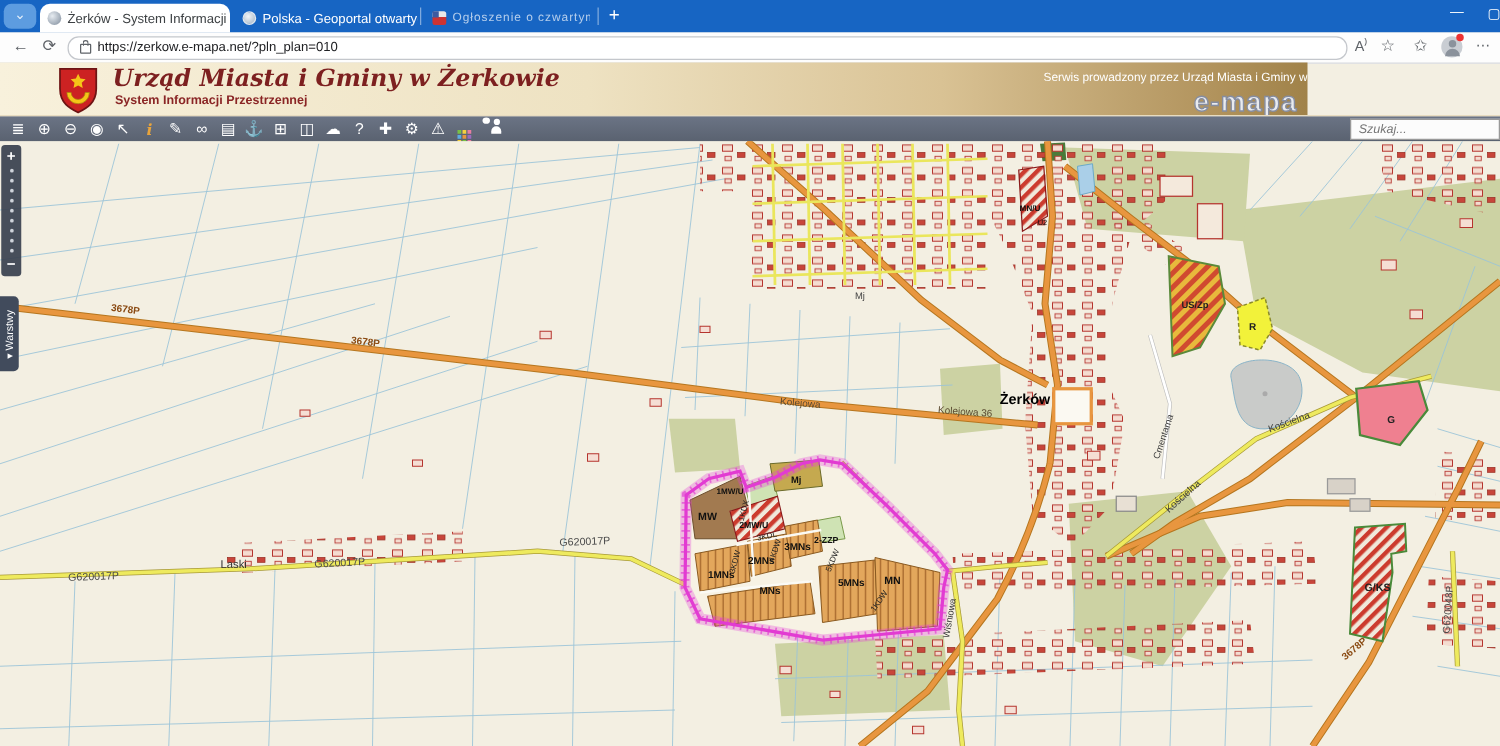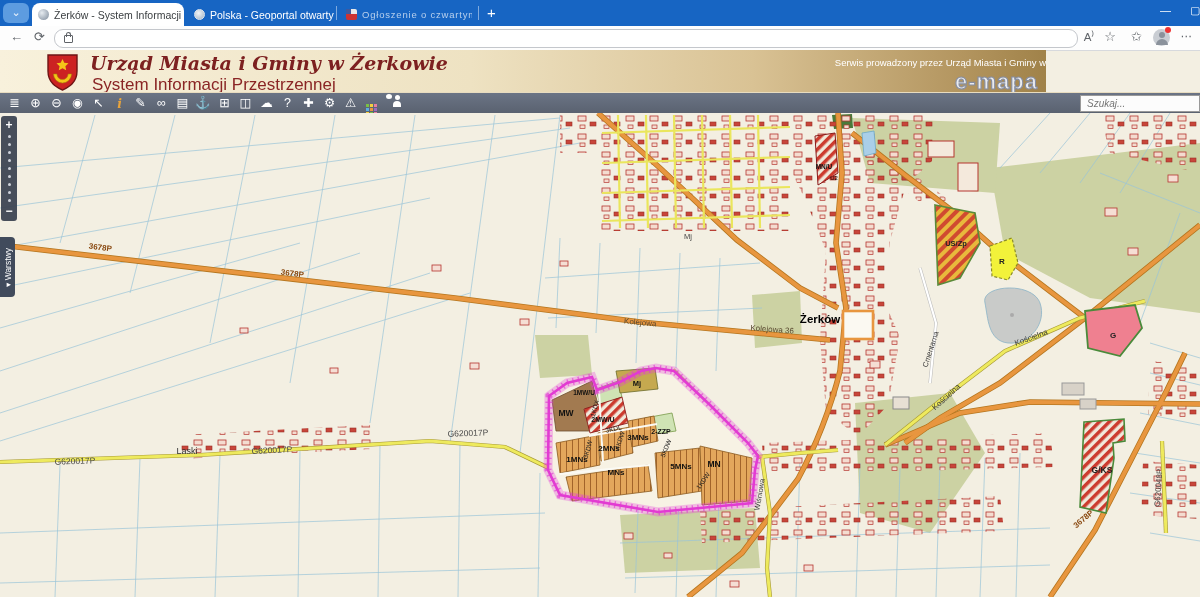--- a/index.html
+++ b/index.html
@@ -41,21 +41,21 @@
   .avatar::after{content:"";position:absolute;left:2.5px;top:9.5px;width:12px;height:6px;border-radius:6px 6px 0 0;background:#8b929c;}
   .avatar .badge{position:absolute;right:-1px;top:-2px;width:6px;height:6px;border-radius:50%;background:#e33;}
 
   
   .siteheader{position:absolute;left:0;top:50px;width:1046px;height:42px;overflow:hidden;
     background:linear-gradient(90deg,#f8f1dc 0%,#eee2c2 45%,#d9c294 72%,#b3955f 92%,#a08249 100%);
     border-bottom:1px solid #9aa0ab;}
   .crest{position:absolute;left:45px;top:3px;}
   .h-title{position:absolute;left:90px;top:2px;font-family:"DejaVu Serif",serif;font-style:italic;
     font-weight:bold;font-size:19px;color:#7d2020;}
-  .h-sub{position:absolute;left:92px;top:25px;font-weight:normal;font-size:17px;color:#8a2525;}
+  .h-sub{position:absolute;left:92px;top:25px;font-weight:bold;font-size:10px;color:#8a2525;}
   .h-note{position:absolute;right:0px;top:7px;font-size:9.5px;color:#fff;white-space:nowrap;}
   .h-brand{position:absolute;right:8px;top:19px;font-size:22px;font-weight:bold;letter-spacing:1px;
     color:#e9ebef;-webkit-text-stroke:1.1px #868da0;}
 
   
   .toolbar{position:absolute;left:0;top:92px;width:1200px;height:21px;
     background:linear-gradient(#6b7485,#59616f);border-top:1px solid #e8dcc0;}
   .tools{position:absolute;left:4px;top:0;display:flex;}
   .tool{width:21px;height:21px;line-height:21px;text-align:center;color:#fff;font-size:12.5px;}
   .tool.info{font-family:"DejaVu Serif",serif;font-style:italic;font-weight:bold;color:#e8a43c;}
@@ -113,20 +113,21 @@
     <div class="newtab">+</div>
     <div class="wbtn" style="left:1160px">—</div>
     <div class="wbtn" style="left:1190px">▢</div>
   </div>
 
   <div class="addressbar">
     <span class="nav-ic" style="left:10px">←</span>
     <span class="nav-ic" style="left:34px">⟳</span>
     <div class="urlpill">
       <span class="lock"></span>
+      <span class="urltext">https://zerkow.e-mapa.net/?pln_plan=010</span>
     </div>
     <span class="abar-right" style="right:106px">A⁾</span>
     <span class="abar-right" style="right:84px;font-size:13px">☆</span>
     <span class="abar-right" style="right:58px;font-size:13px">✩</span>
     <span class="avatar">
         <span class="badge"></span>
       </span>
     <span class="abar-right" style="right:8px">⋯</span>
   </div>
 

